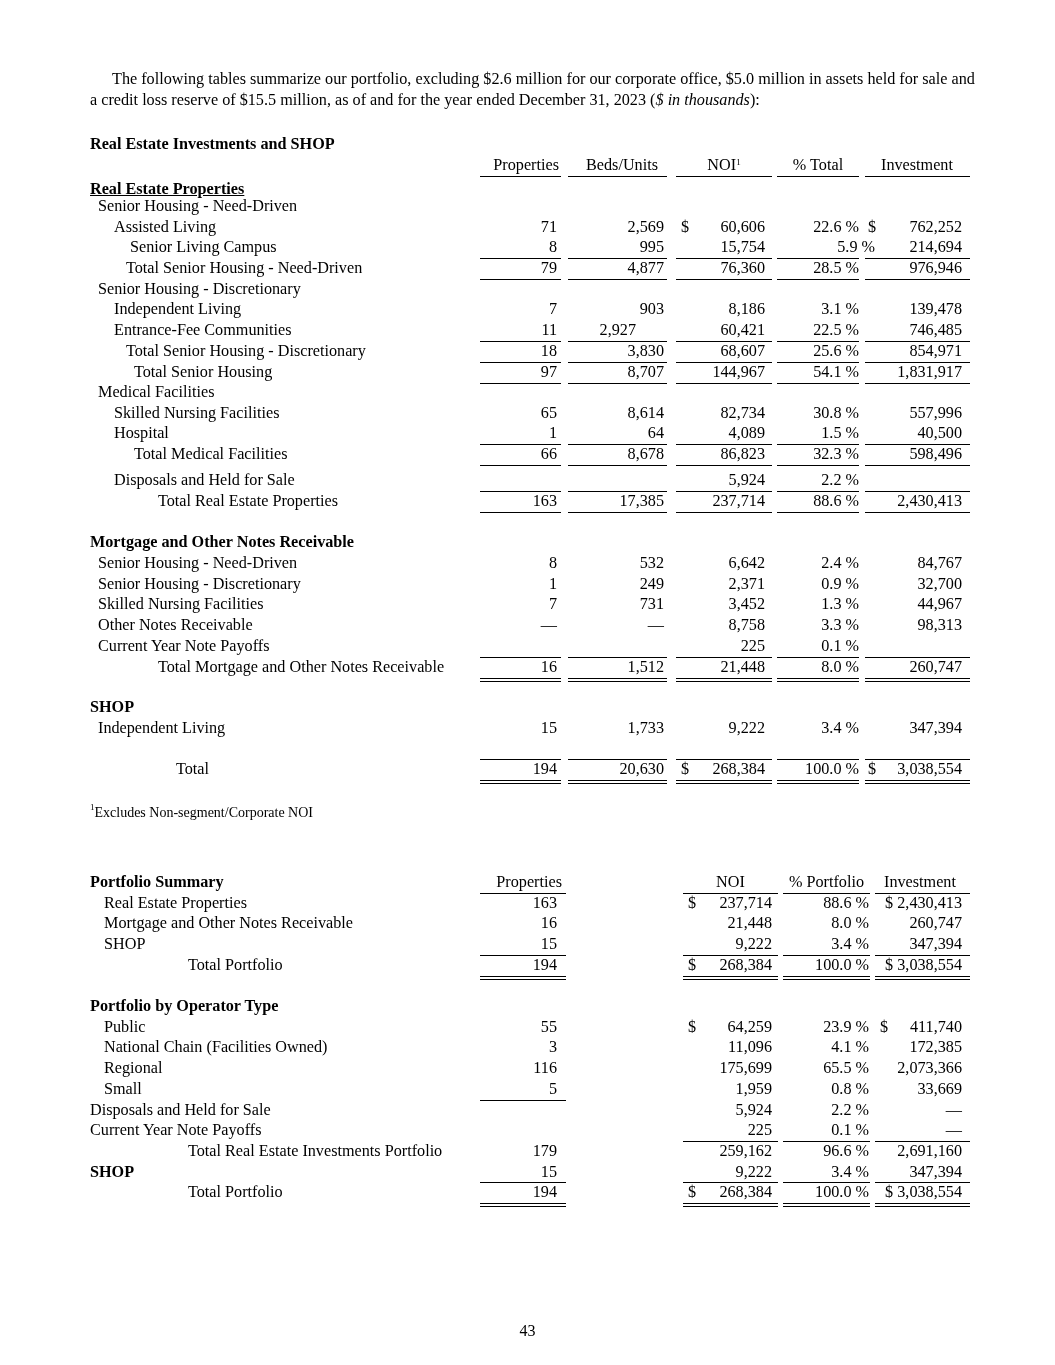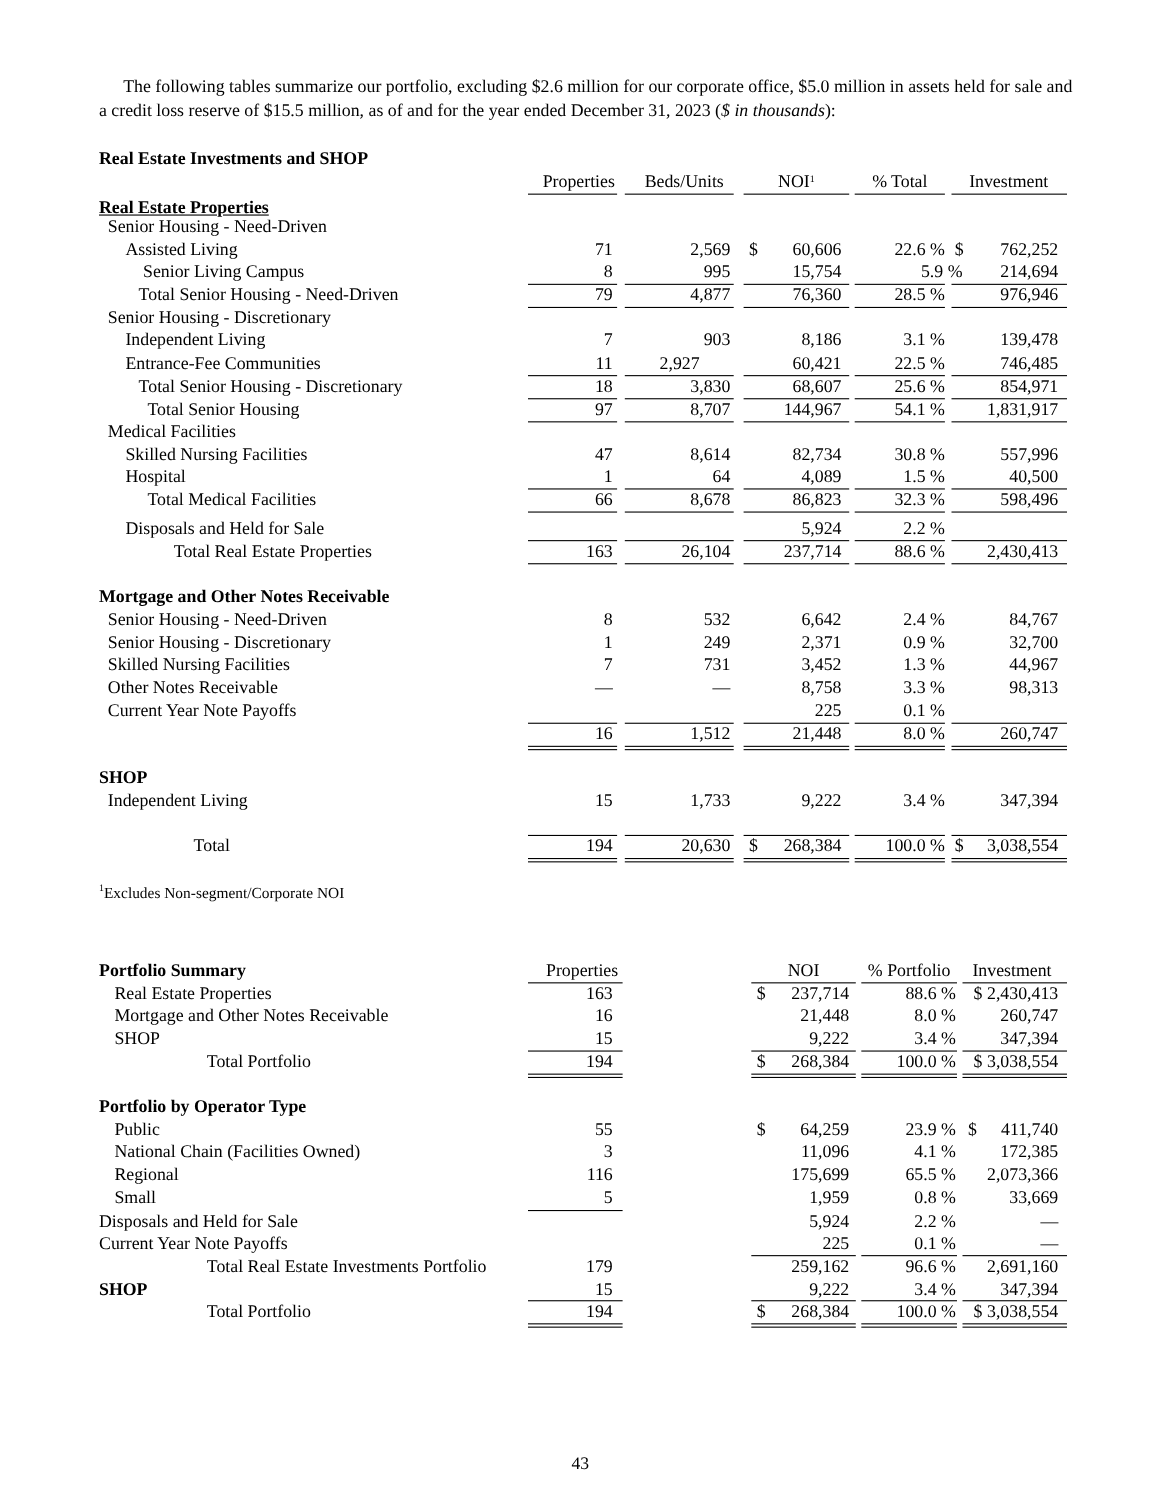--- a/index.html
+++ b/index.html
@@ -112,21 +112,21 @@
         <span class="cell" style="left:568px;width:96px">8,707</span>
         <span class="cell" style="left:676px;width:89px">144,967</span>
         <span class="cell" style="left:777px;width:82px">54.1 %</span>
         <span class="cell" style="left:865px;width:97px">1,831,917</span>
       </div>
       <div class="row" style="top:382px">
         <span class="lbl" style="left:98px">Medical Facilities</span>
       </div>
       <div class="row" style="top:403px">
         <span class="lbl" style="left:114px">Skilled Nursing Facilities</span>
-        <span class="cell" style="left:480px;width:77px">47</span>
+        <span class="cell" style="left:480px;width:77px">65</span>
         <span class="cell" style="left:568px;width:96px">8,614</span>
         <span class="cell" style="left:676px;width:89px">82,734</span>
         <span class="cell" style="left:777px;width:82px">30.8 %</span>
         <span class="cell" style="left:865px;width:97px">557,996</span>
       </div>
       <div class="row" style="top:423px">
         <span class="lbl" style="left:114px">Hospital</span>
         <span class="cell" style="left:480px;width:77px">1</span>
         <span class="cell" style="left:568px;width:96px">64</span>
         <span class="cell" style="left:676px;width:89px">4,089</span>
@@ -142,21 +142,21 @@
         <span class="cell" style="left:865px;width:97px">598,496</span>
       </div>
       <div class="row" style="top:470px">
         <span class="lbl" style="left:114px">Disposals and Held for Sale</span>
         <span class="cell" style="left:676px;width:89px">5,924</span>
         <span class="cell" style="left:777px;width:82px">2.2 %</span>
       </div>
       <div class="row" style="top:491px">
         <span class="lbl" style="left:158px">Total Real Estate Properties</span>
         <span class="cell" style="left:480px;width:77px">163</span>
-        <span class="cell" style="left:568px;width:96px">26,104</span>
+        <span class="cell" style="left:568px;width:96px">17,385</span>
         <span class="cell" style="left:676px;width:89px">237,714</span>
         <span class="cell" style="left:777px;width:82px">88.6 %</span>
         <span class="cell" style="left:865px;width:97px">2,430,413</span>
       </div>
       <div class="line" style="top:258px;left:480px;width:81px"></div>
       <div class="line" style="top:258px;left:568px;width:99px"></div>
       <div class="line" style="top:258px;left:676px;width:96px"></div>
       <div class="line" style="top:258px;left:777px;width:82px"></div>
       <div class="line" style="top:258px;left:865px;width:105px"></div>
       <div class="line" style="top:279px;left:480px;width:81px"></div>
@@ -235,20 +235,21 @@
         <span class="cell" style="left:676px;width:89px">8,758</span>
         <span class="cell" style="left:777px;width:82px">3.3 %</span>
         <span class="cell" style="left:865px;width:97px">98,313</span>
       </div>
       <div class="row" style="top:636px">
         <span class="lbl" style="left:98px">Current Year Note Payoffs</span>
         <span class="cell" style="left:676px;width:89px">225</span>
         <span class="cell" style="left:777px;width:82px">0.1 %</span>
       </div>
       <div class="row" style="top:657px">
+        <span class="lbl" style="left:158px">Total Mortgage and Other Notes Receivable</span>
         <span class="cell" style="left:480px;width:77px">16</span>
         <span class="cell" style="left:568px;width:96px">1,512</span>
         <span class="cell" style="left:676px;width:89px">21,448</span>
         <span class="cell" style="left:777px;width:82px">8.0 %</span>
         <span class="cell" style="left:865px;width:97px">260,747</span>
       </div>
       <div class="line" style="top:657px;left:480px;width:81px"></div>
       <div class="line" style="top:657px;left:568px;width:99px"></div>
       <div class="line" style="top:657px;left:676px;width:96px"></div>
       <div class="line" style="top:657px;left:777px;width:82px"></div>

